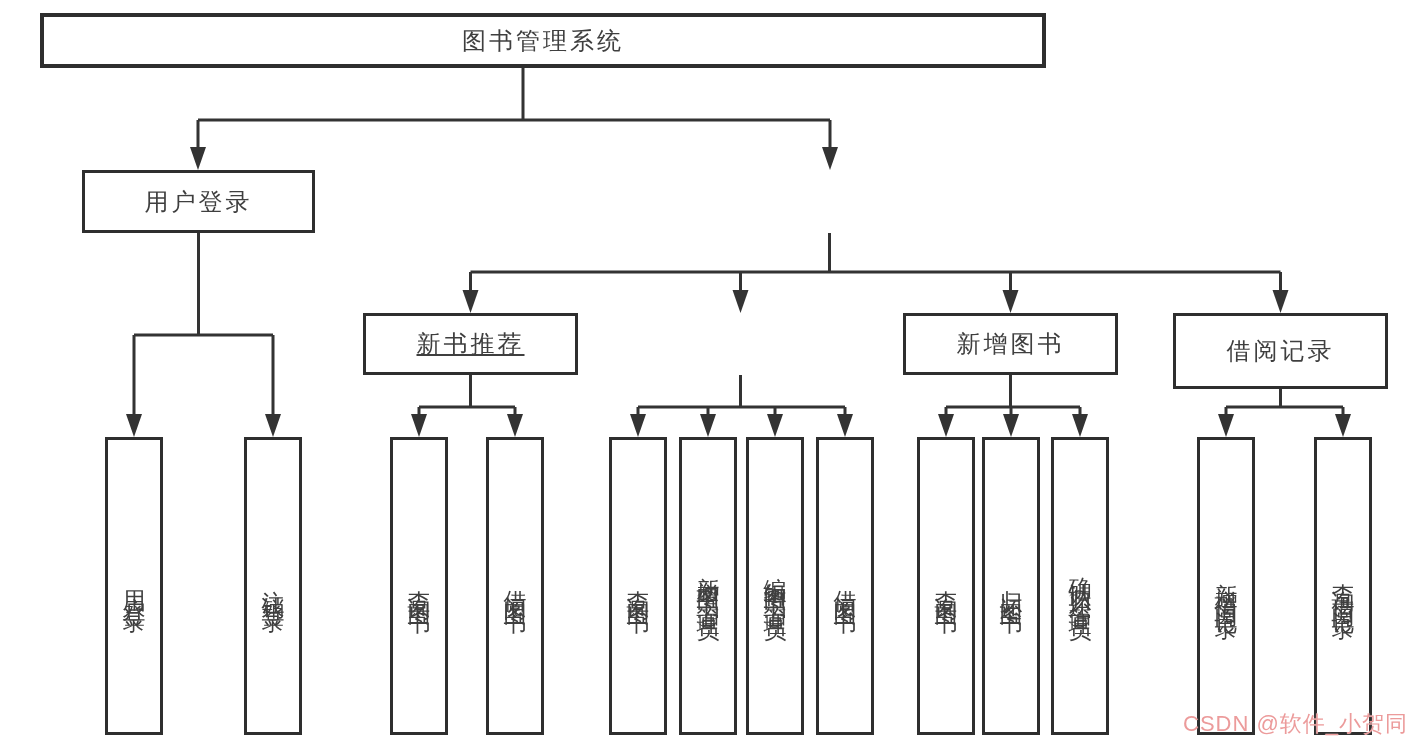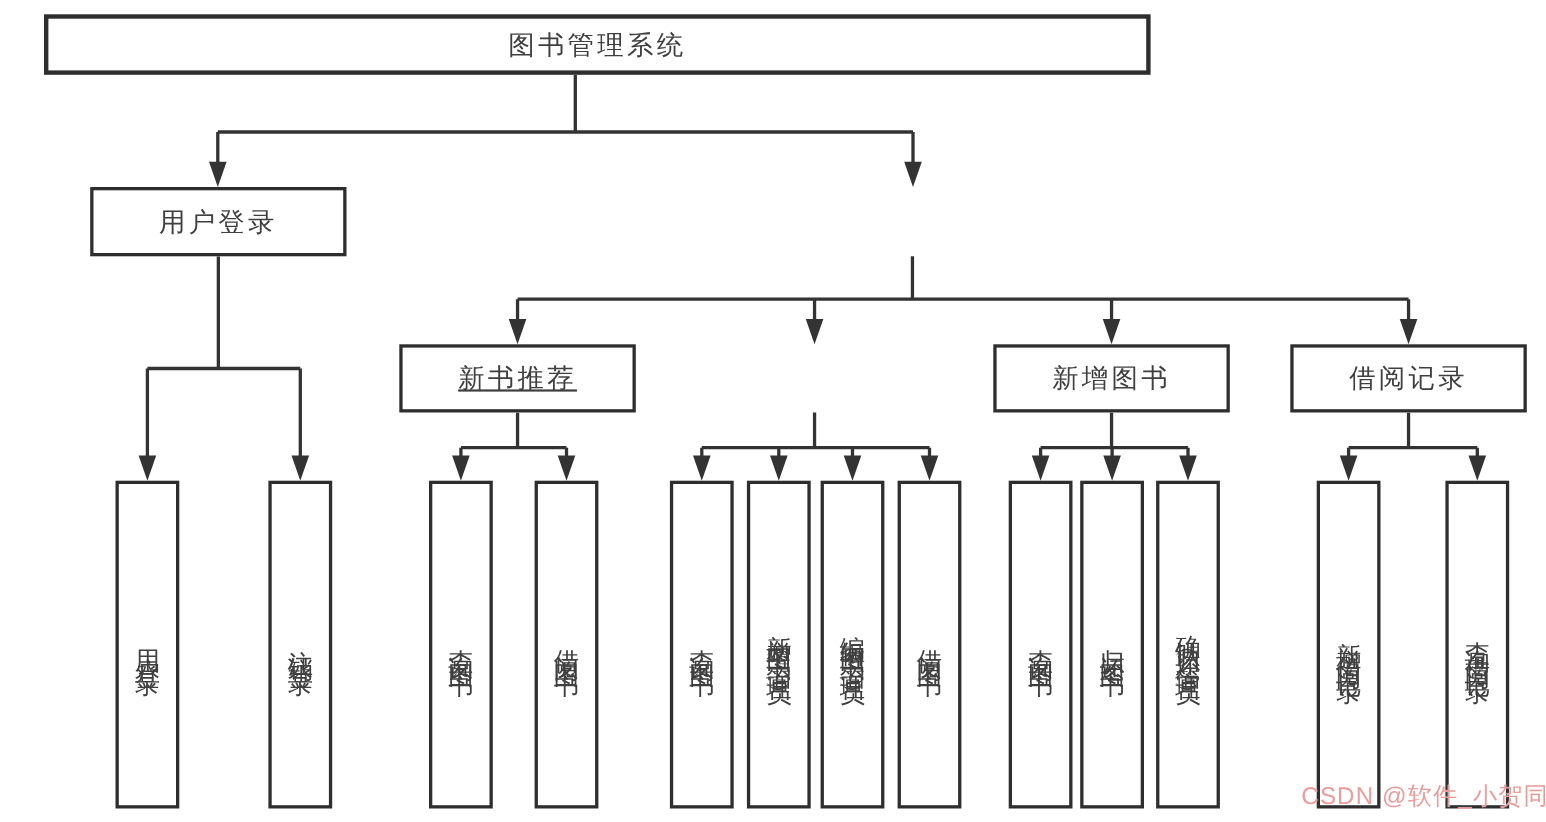--- a/index.html
+++ b/index.html
@@ -101,21 +101,21 @@
         <polygon points="1335,414 1351,414 1343,437" fill="#333333"></polygon>
       </g>
   </svg>
 
   <div class="hbox root" style="left:20px; top:13px; width:1006px; height:55px;">图书管理系统</div>
 
   <div class="hbox" style="left:82px; top:170px; width:233px; height:63px;">用户登录</div>
 
   <div class="hbox" style="left:363px; top:313px; width:215px; height:62px;text-decoration:underline;">新书推荐</div>
   <div class="hbox" style="left:903px; top:313px; width:215px; height:62px;">新增图书</div>
-  <div class="hbox" style="left:1173px; top:313px; width:215px; height:62px;">借阅记录</div>
+  <div class="hbox" style="left:1173px; top:313px; width:215px; height:76px;">借阅记录</div>
 
   <div class="vbox" style="left:105px;">用户登录</div>
   <div class="vbox" style="left:244px;">注销登录</div>
 
   <div class="vbox" style="left:390px;">查询图书</div>
   <div class="vbox" style="left:486px;">借阅图书</div>
 
   <div class="vbox" style="left:609px;">查询图书</div>
   <div class="vbox long" style="left:679px;">新增图书（管理员）</div>
   <div class="vbox long" style="left:746px;">编辑图书（管理员）</div>

